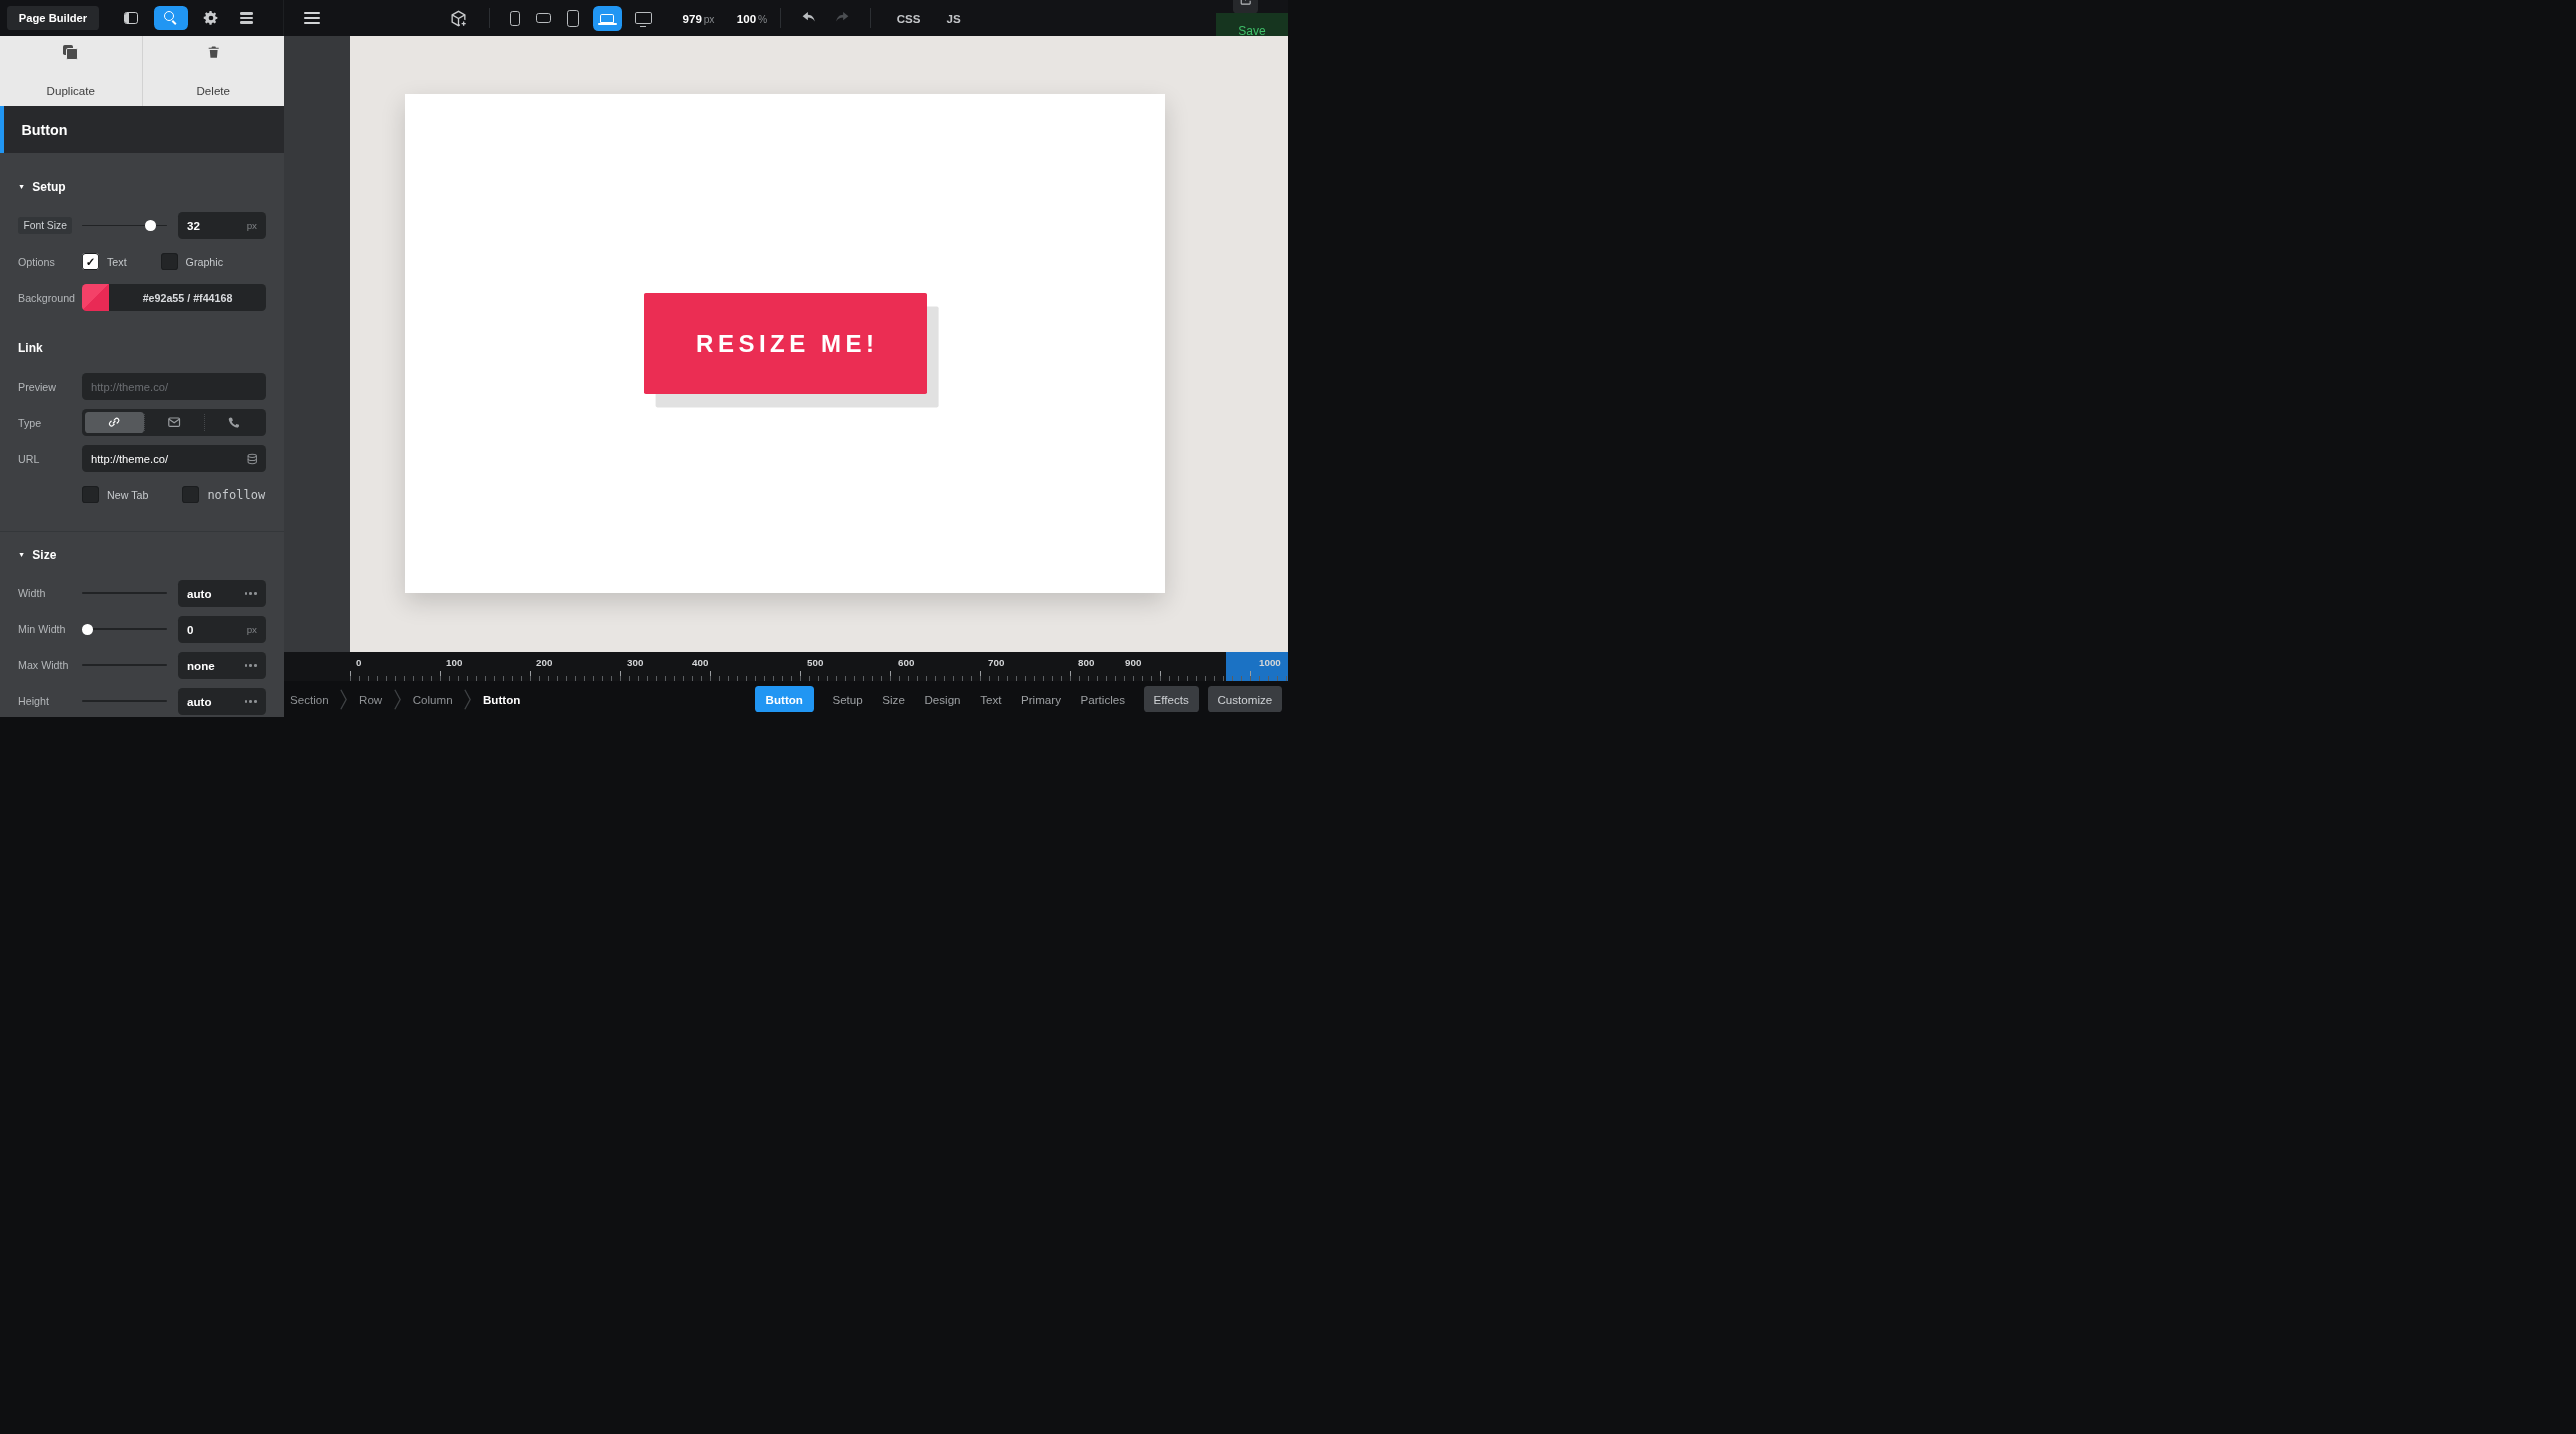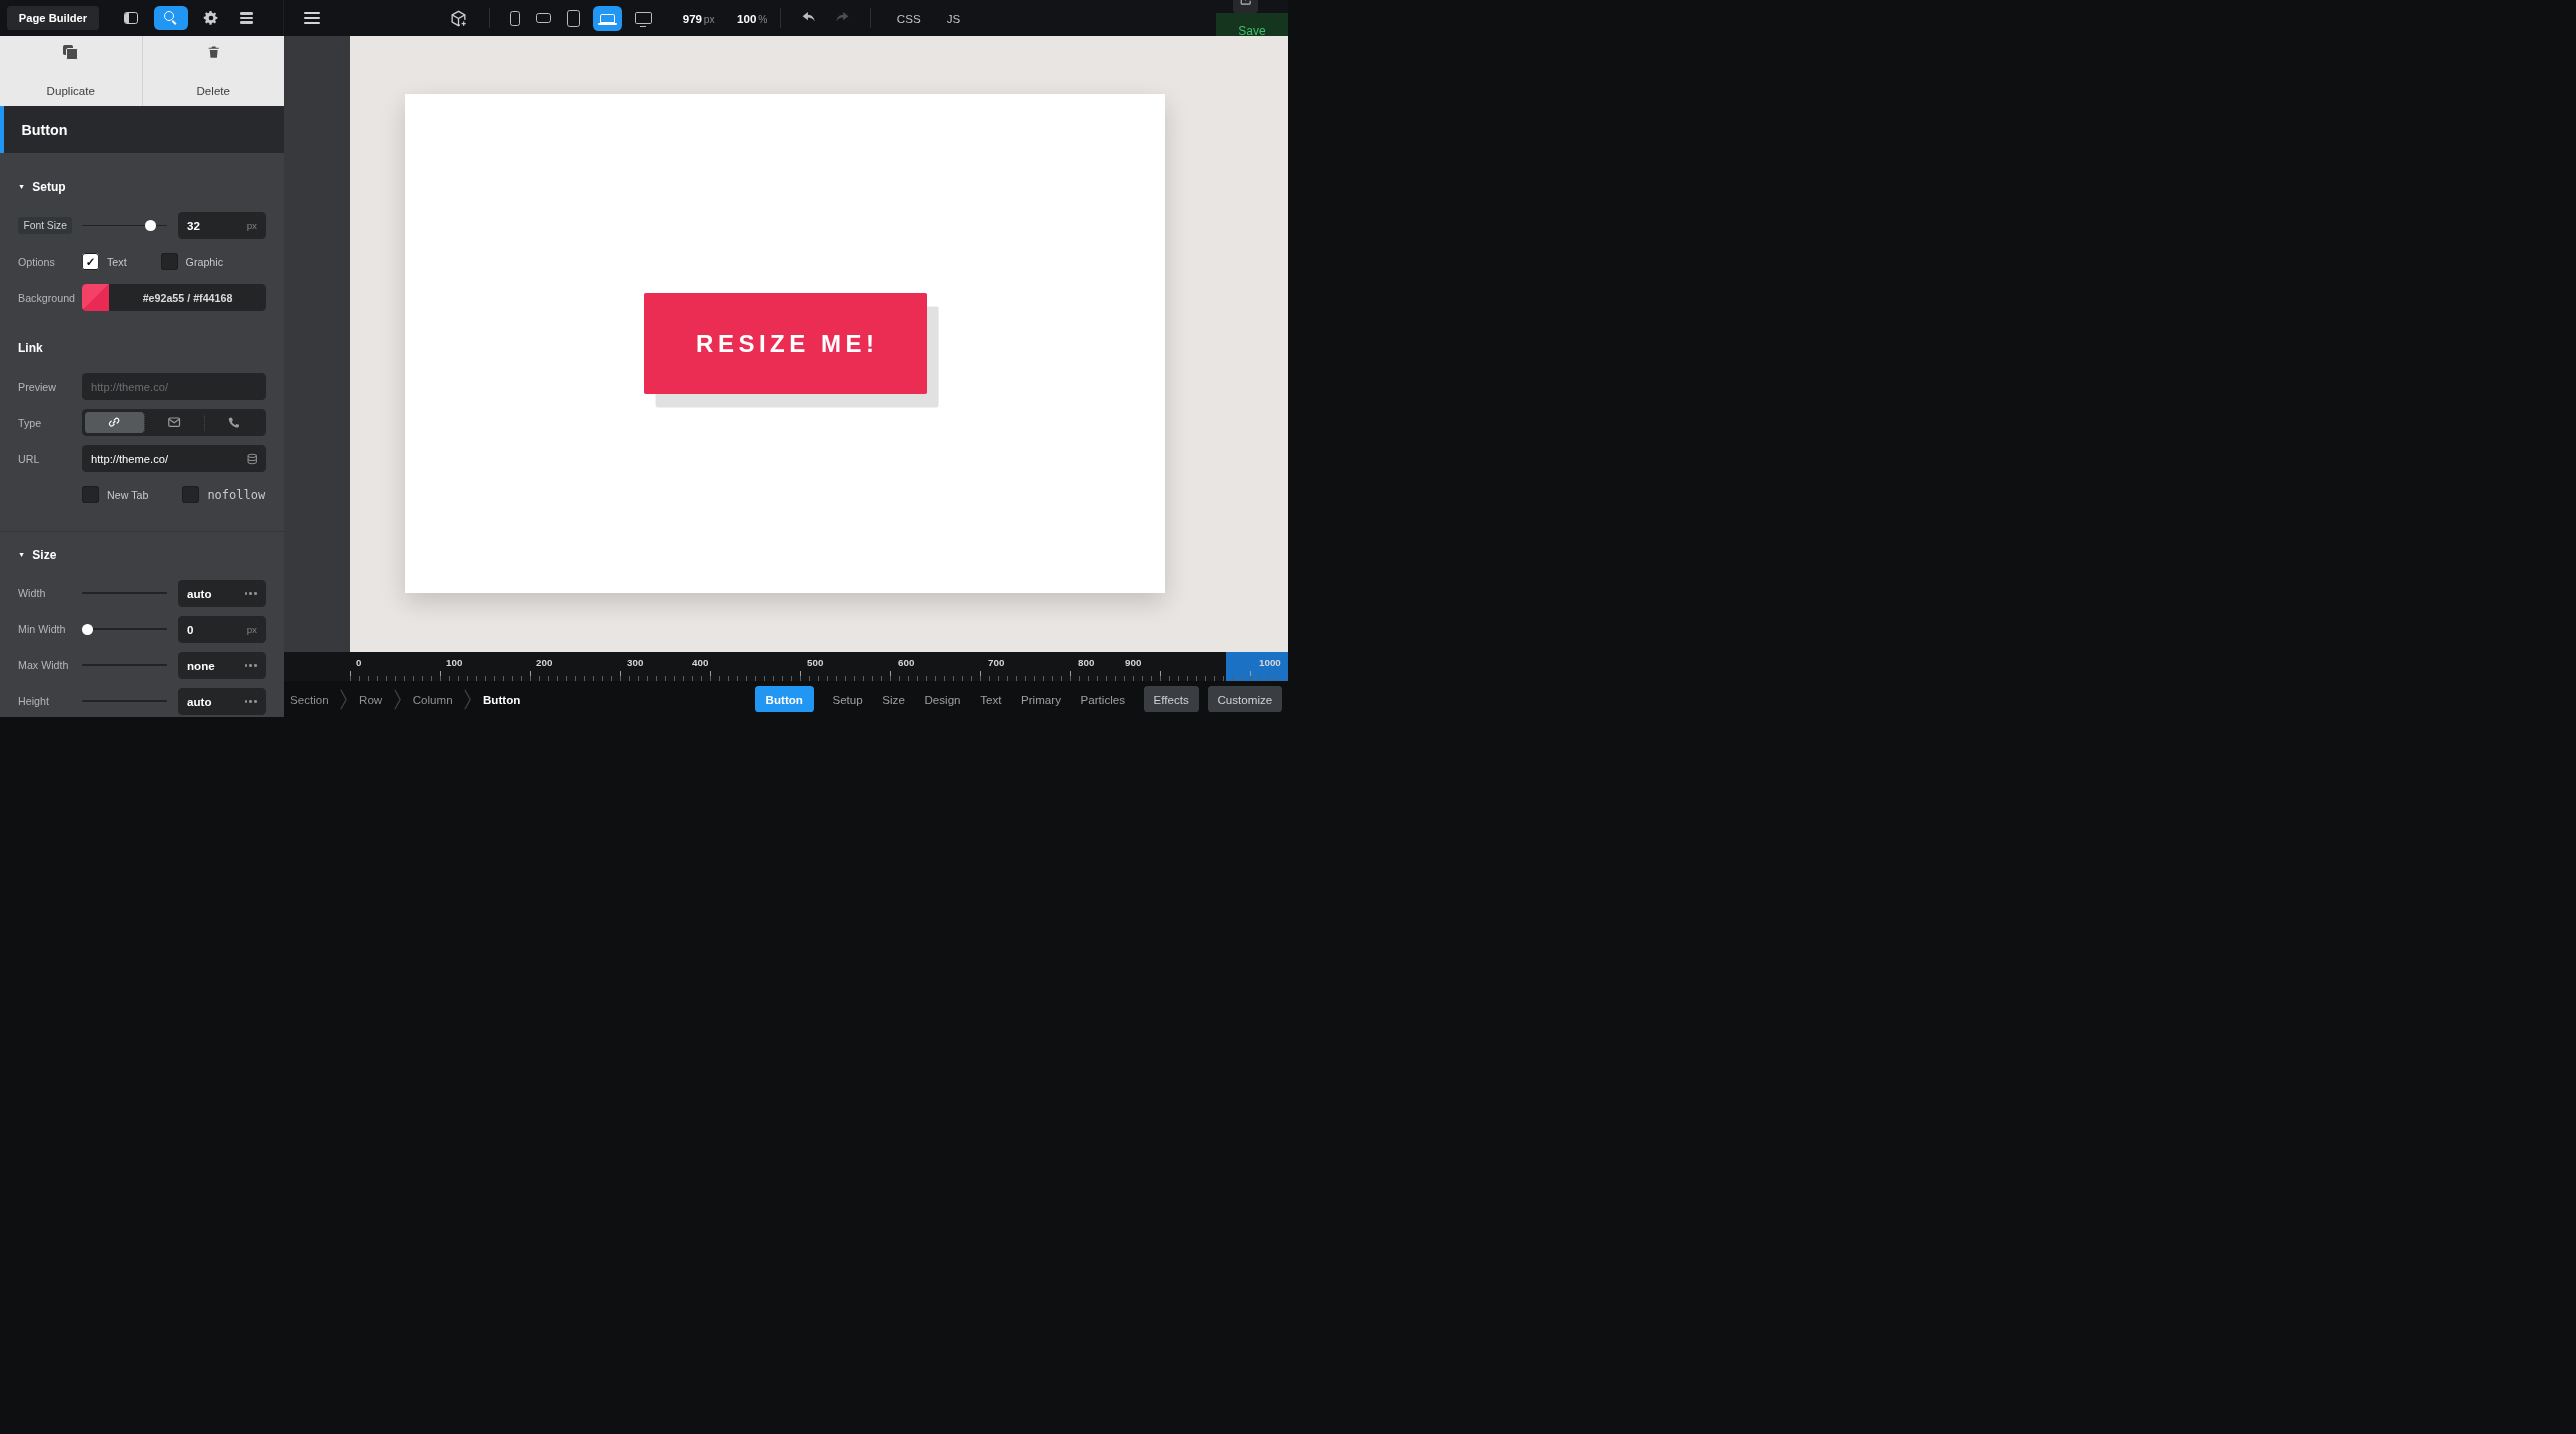--- a/index.html
+++ b/index.html
@@ -32,21 +32,21 @@
   .i-tablet  { width: 12.5px; height: 17px; border: 1.8px solid #b9bcbf; border-radius: 2.7px; }
   .bp-active { width: 29px; height: 25px; border-radius: 5.4px; background: #2196f3; display: flex; align-items: center; justify-content: center; margin: 0 5.4px; cursor: pointer; }
   .i-laptop { width: 14.3px; height: 9px; border: 1.8px solid #fff; border-radius: 1.8px 1.8px 0 0; position: relative; }
   .i-laptop::after { content: ""; position: absolute; left: -3.6px; bottom: -3.6px; width: 19.7px; height: 1.8px; background: #fff; border-radius: 0.9px; }
   .i-monitor { width: 17px; height: 11.6px; border: 1.8px solid #b9bcbf; border-radius: 1.8px; position: relative; }
   .i-monitor::after { content: ""; position: absolute; left: 3.6px; bottom: -4.5px; width: 6.3px; height: 1.8px; background: #b9bcbf; }
   .metric { display: flex; align-items: baseline; margin-left: 14.3px; cursor: default; padding-left: 8px; }
   .metric b { color: #fff; font-size: 11.6px; font-weight: bold; }
   .metric span { color: #85888b; font-size: 10.3px; margin-left: 1.8px; }
   .hist { margin: 0 7.2px; display: flex; align-items: center; cursor: pointer; }
-  .css-js { color: #c3c5c8; font-size: 11.6px; margin: 0 13px; cursor: pointer; }
+  .css-js { color: #c3c5c8; font-size: 11.6px; margin: 0 13px; cursor: pointer; font-weight: bold; }
   .tb-right { margin-left: auto; display: flex; align-items: center; flex-direction: column; }
   .ext-chip { width: 25px; height: 25px; border-radius: 3.6px; background: #26282b; display: flex; align-items: center; justify-content: center; margin-right: 12.5px; cursor: pointer; }
   .save-btn { width: 72px; height: 36px; background: #16351f; color: #3fc06a; font-size: 12px; display: flex; align-items: center; justify-content: center; cursor: pointer; }
 
   
   .main { flex: 1; display: flex; min-height: 0; }
 
   
   .sidebar { width: 284px; flex: none; background: #3e4043; display: flex; flex-direction: column; overflow: hidden; }
   .actions { height: 70px; flex: none; background: #e9e9e9; display: flex; }

